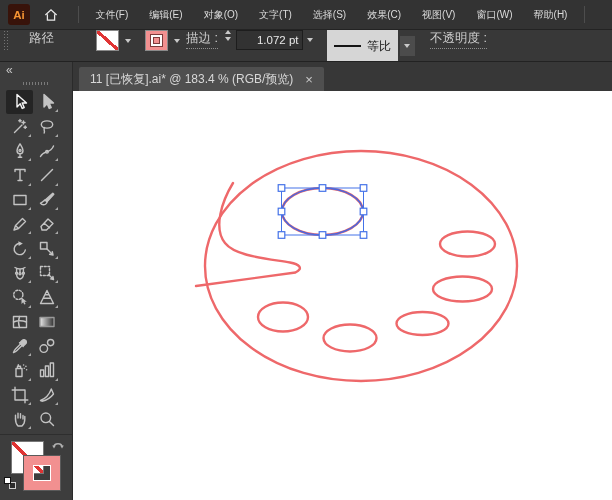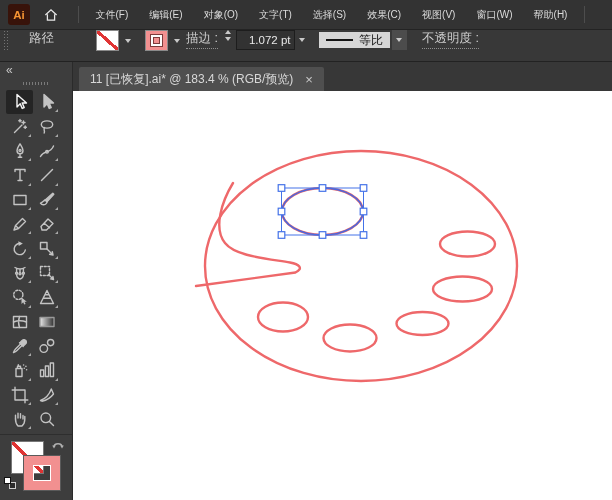--- a/index.html
+++ b/index.html
@@ -21,23 +21,23 @@
      linear-gradient(to top right,transparent 44%,#e03434 44%,#e03434 56%,transparent 56%),#fff;}
   .cb-stroke-swatch{width:21px;height:19px;border:1px solid #8a8a8a;background:#f29090;display:flex;align-items:center;justify-content:center;}
   .cb-stroke-swatch .hole{width:7px;height:7px;border:2px solid #fdfdfd;box-shadow:0 0 0 1px #7d3b3b,inset 0 0 0 1px #7d3b3b;}
   .chev-btn{width:14px;height:19px;display:flex;align-items:center;justify-content:center;}
   .chev{width:0;height:0;border-left:3.5px solid transparent;border-right:3.5px solid transparent;border-top:4.5px solid #c9c9c9;}
   .link-label{color:#cfcfcf;font-size:12.5px;border-bottom:1px dotted #909090;padding-bottom:1px;white-space:nowrap;}
   .ml14{margin-left:2px;} .ml8{margin-left:15px;}
   .stepper{display:flex;flex-direction:column;justify-content:center;gap:3px;margin-left:5px;width:11px;align-items:center;}
   .tri-up{width:0;height:0;border-left:3.5px solid transparent;border-right:3.5px solid transparent;border-bottom:4.5px solid #c9c9c9;}
   .tri-dn{width:0;height:0;border-left:3.5px solid transparent;border-right:3.5px solid transparent;border-top:4.5px solid #c9c9c9;}
-  .num-field{width:45px;height:18px;background:#323232;border:1px solid #1d1d1d;color:#e8e8e8;font-size:11.5px;display:flex;align-items:center;padding-left:12px;overflow:hidden;white-space:nowrap;margin-left:2px;}
+  .num-field{width:45px;height:18px;background:#323232;border:1px solid #1d1d1d;color:#e8e8e8;font-size:11.5px;display:flex;align-items:center;padding-left:20px;overflow:hidden;white-space:nowrap;margin-left:2px;}
   .combo{display:flex;align-items:center;margin-left:10px;}
-  .combo .field{height:16px;background:#d6d6d6;display:flex;align-items:center;padding:0 7px;gap:6px;}
+  .combo .field{height:32px;background:#d6d6d6;display:flex;align-items:center;padding:0 7px;gap:6px;}
   .combo .stroke-line{width:27px;height:2px;background:#141414;}
   .combo .field span{color:#161616;font-size:12px;white-space:nowrap;}
   .combo .dd{width:15px;height:20px;background:#4c4c4c;display:flex;align-items:center;justify-content:center;margin-left:2px;}
   
   .main{display:flex;height:438px;}
   .toolpanel{width:73px;background:#3d3d3d;border-right:1px solid #2a2a2a;position:relative;box-sizing:border-box;flex:none;}
   .collapse{position:absolute;top:1px;left:6px;color:#c9c9c9;font-size:12px;}
   .grip-h{position:absolute;top:19px;left:22px;width:28px;height:5px;background-image:radial-gradient(#7a7a7a 35%,transparent 37%);background-size:3px 5px;}
   .toolgrid{position:absolute;top:28px;left:6px;width:54px;display:grid;grid-template-columns:27px 27px;}
   .tool{width:27px;height:24.4px;display:flex;align-items:center;justify-content:center;position:relative;color:#c3c3c3;border-radius:2px;}

